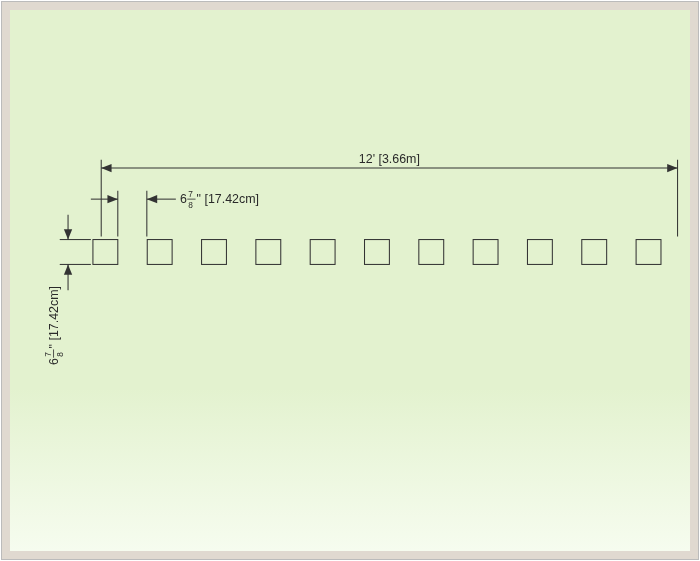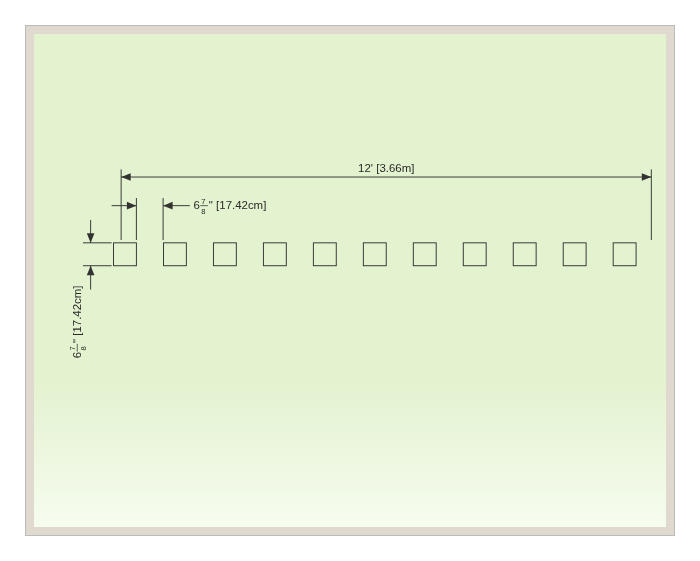--- a/index.html
+++ b/index.html
@@ -1,16 +1,16 @@
 <!DOCTYPE html>
 <html><head>
 <meta charset="utf-8">
 <style>
   html,body{margin:0;padding:0;width:700px;height:561px;font-family:Arial,Helvetica,sans-serif;}
-  .outer{box-sizing:border-box;width:700px;height:561px;background:#fff;padding:26px;}
+  .outer{box-sizing:border-box;width:700px;height:561px;background:#fff;padding:2px;}
   .frame{box-sizing:border-box;width:100%;height:100%;border:8px solid #e0d9d0;box-shadow:inset 0 0 0 1px #aaa, 0 0 0 1px #bbb;position:relative;}
   .canvas{position:absolute;inset:0;background:linear-gradient(to bottom,#e3f2cf 0%,#e3f2cf 70%,#f6fcef 100%);}
   svg{position:absolute;inset:0;width:100%;height:100%;}
   svg text{font-family:Arial,Helvetica,sans-serif;fill:#2a2a2a;}
   .dim{font-size:12px;}
   .frac-sup{font-size:8px;}
   .frac-sub{font-size:8px;}
 </style>
 </head>
 <body>

